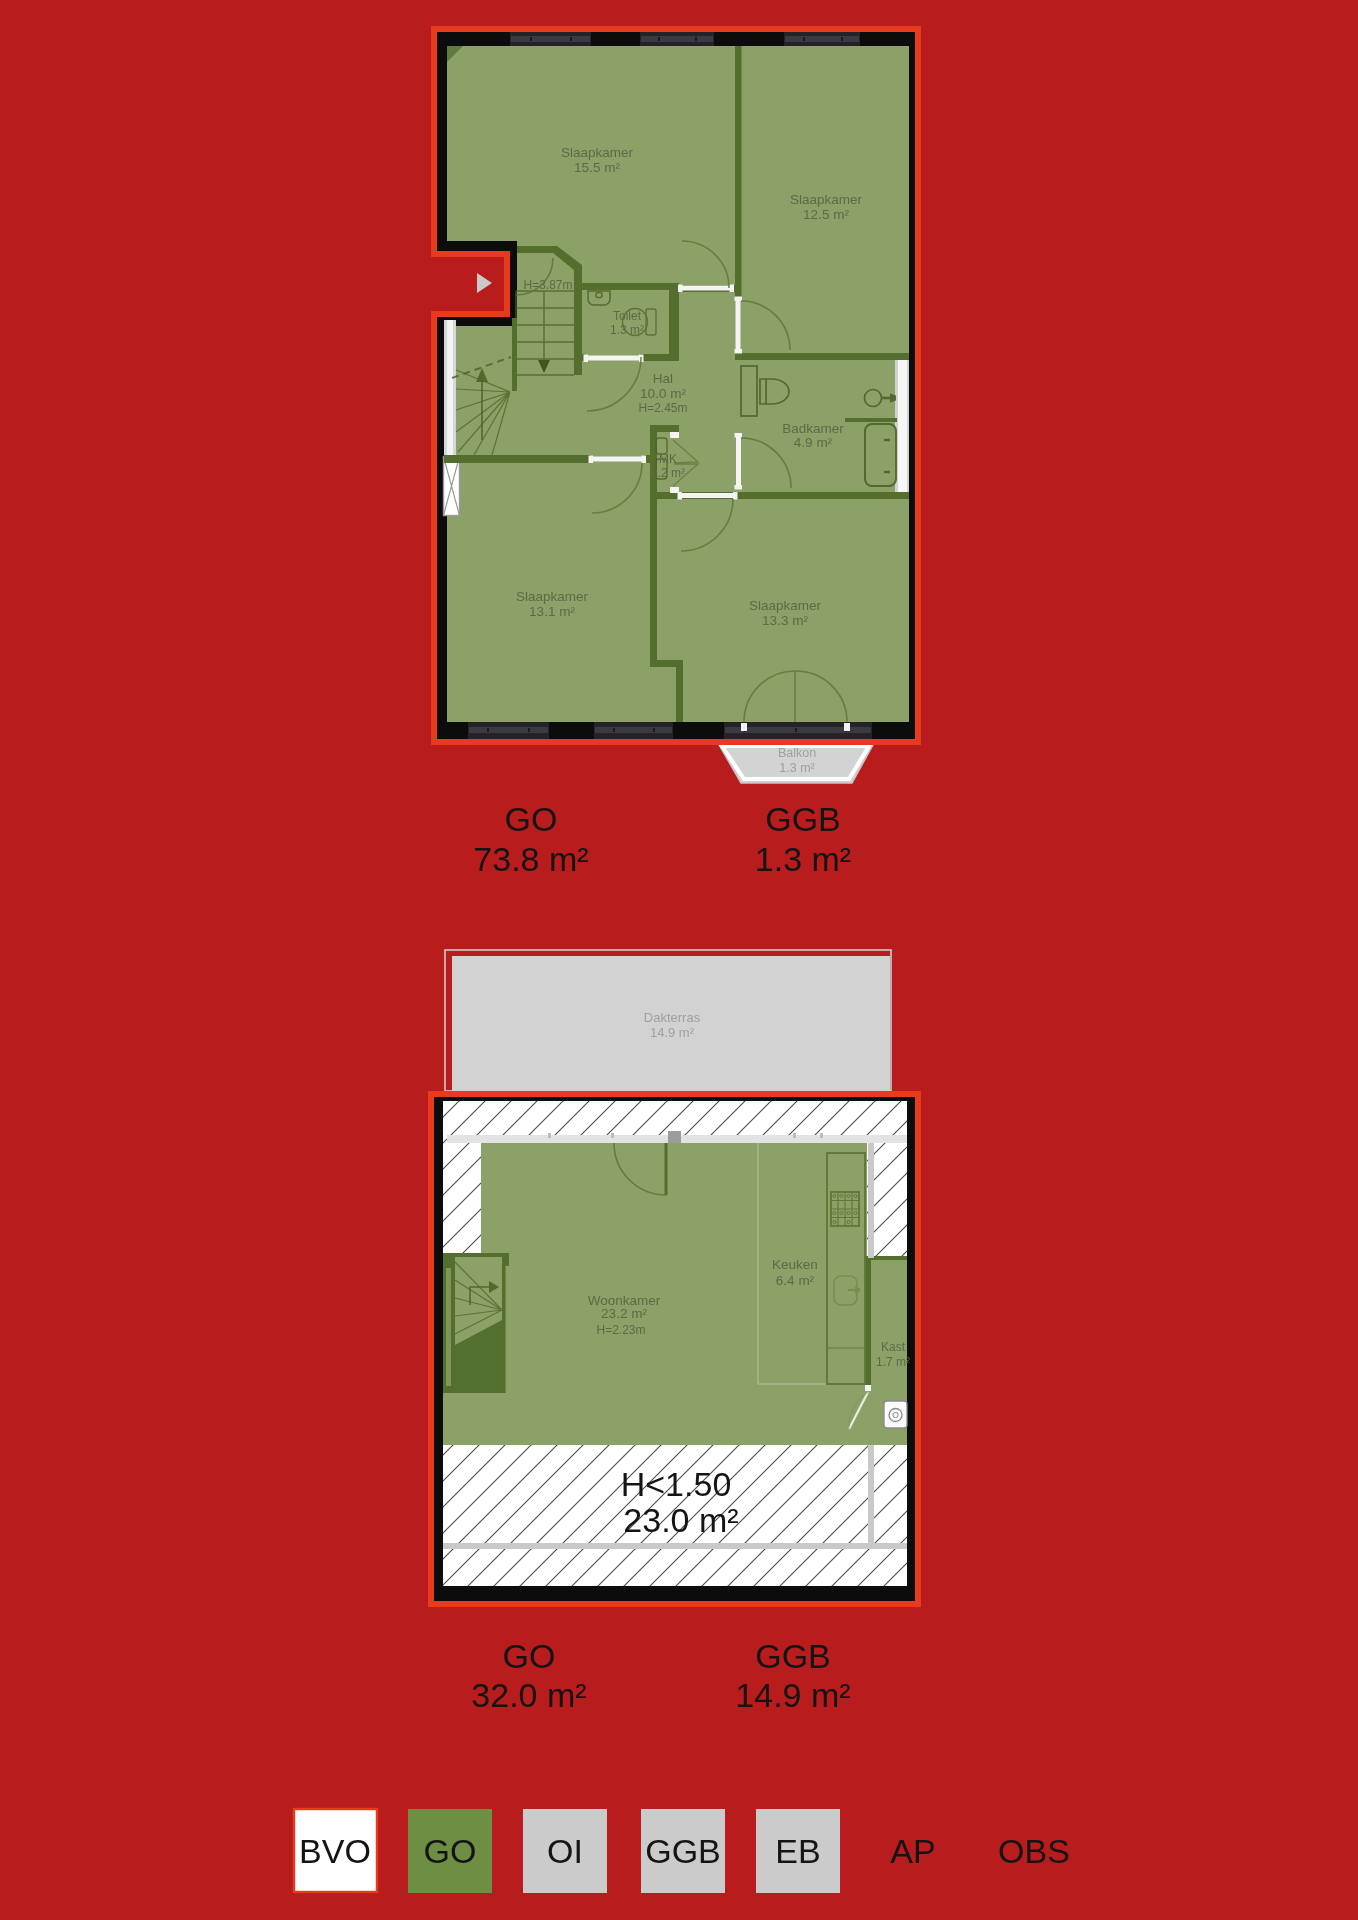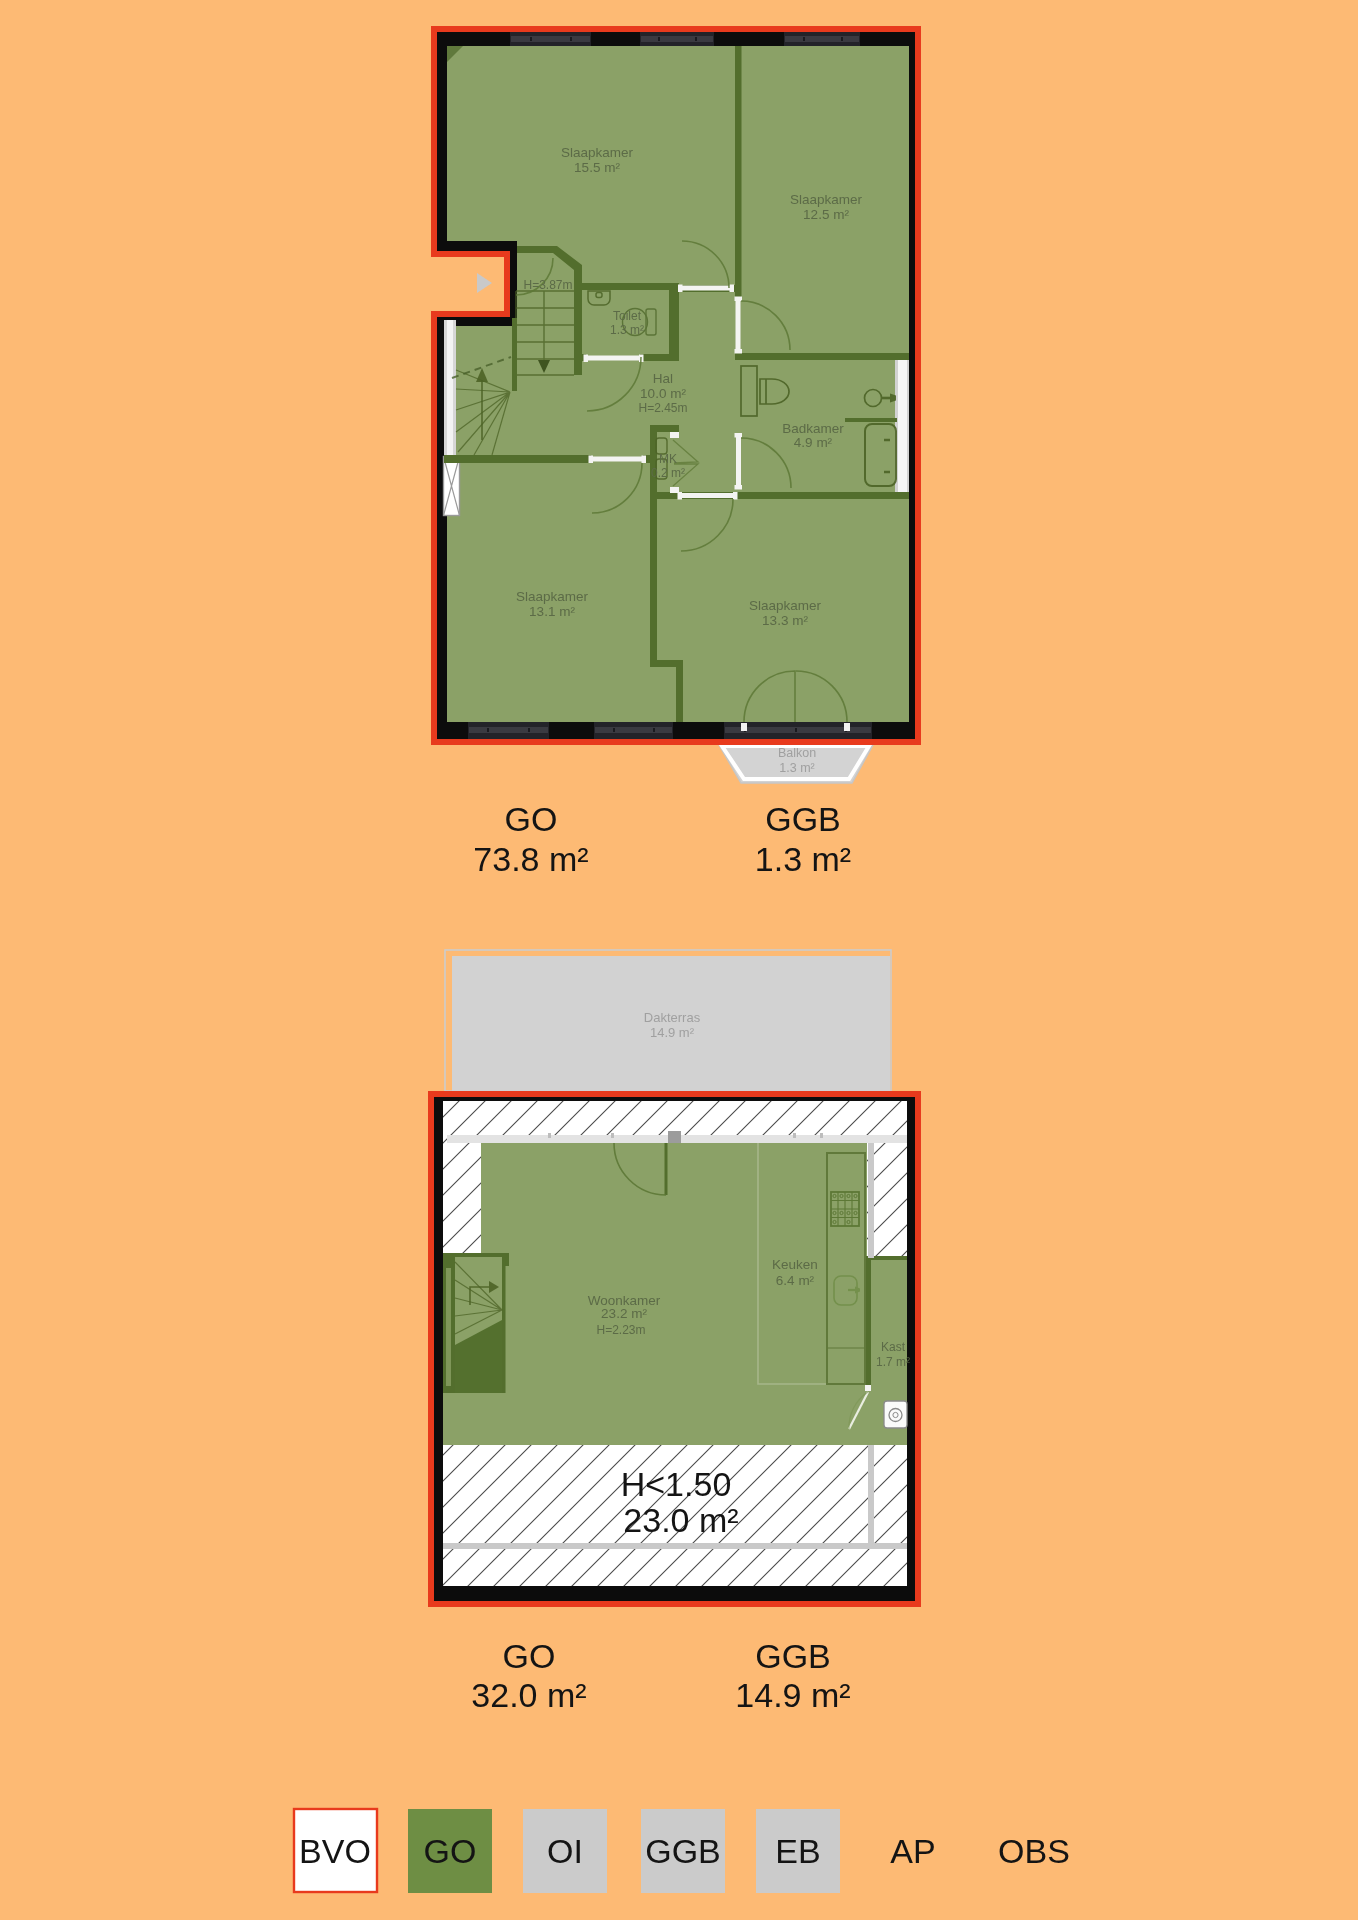--- a/index.html
+++ b/index.html
@@ -1,16 +1,16 @@
 <!DOCTYPE html>
 <html><head>
 <meta charset="utf-8">
 <style>
 html,body{margin:0;padding:0;background:#ffffff;}
-#page{position:relative;width:1358px;height:1920px;background:#fdba74;overflow:hidden;}
+#page{position:relative;width:1358px;height:1920px;background:#b91c1c;overflow:hidden;}
 text{font-family:"Liberation Sans",sans-serif;}
 .rl{fill:#5c6b47;text-anchor:middle;}
 .gl{fill:#a0a0a0;text-anchor:middle;}
 .bl{fill:#141414;text-anchor:middle;font-size:34px;}
 </style>
 </head>
 <body>
 <div id="page">
 <svg width="1358" height="1920" viewBox="0 0 1358 1920" shape-rendering="auto">
 <defs>

